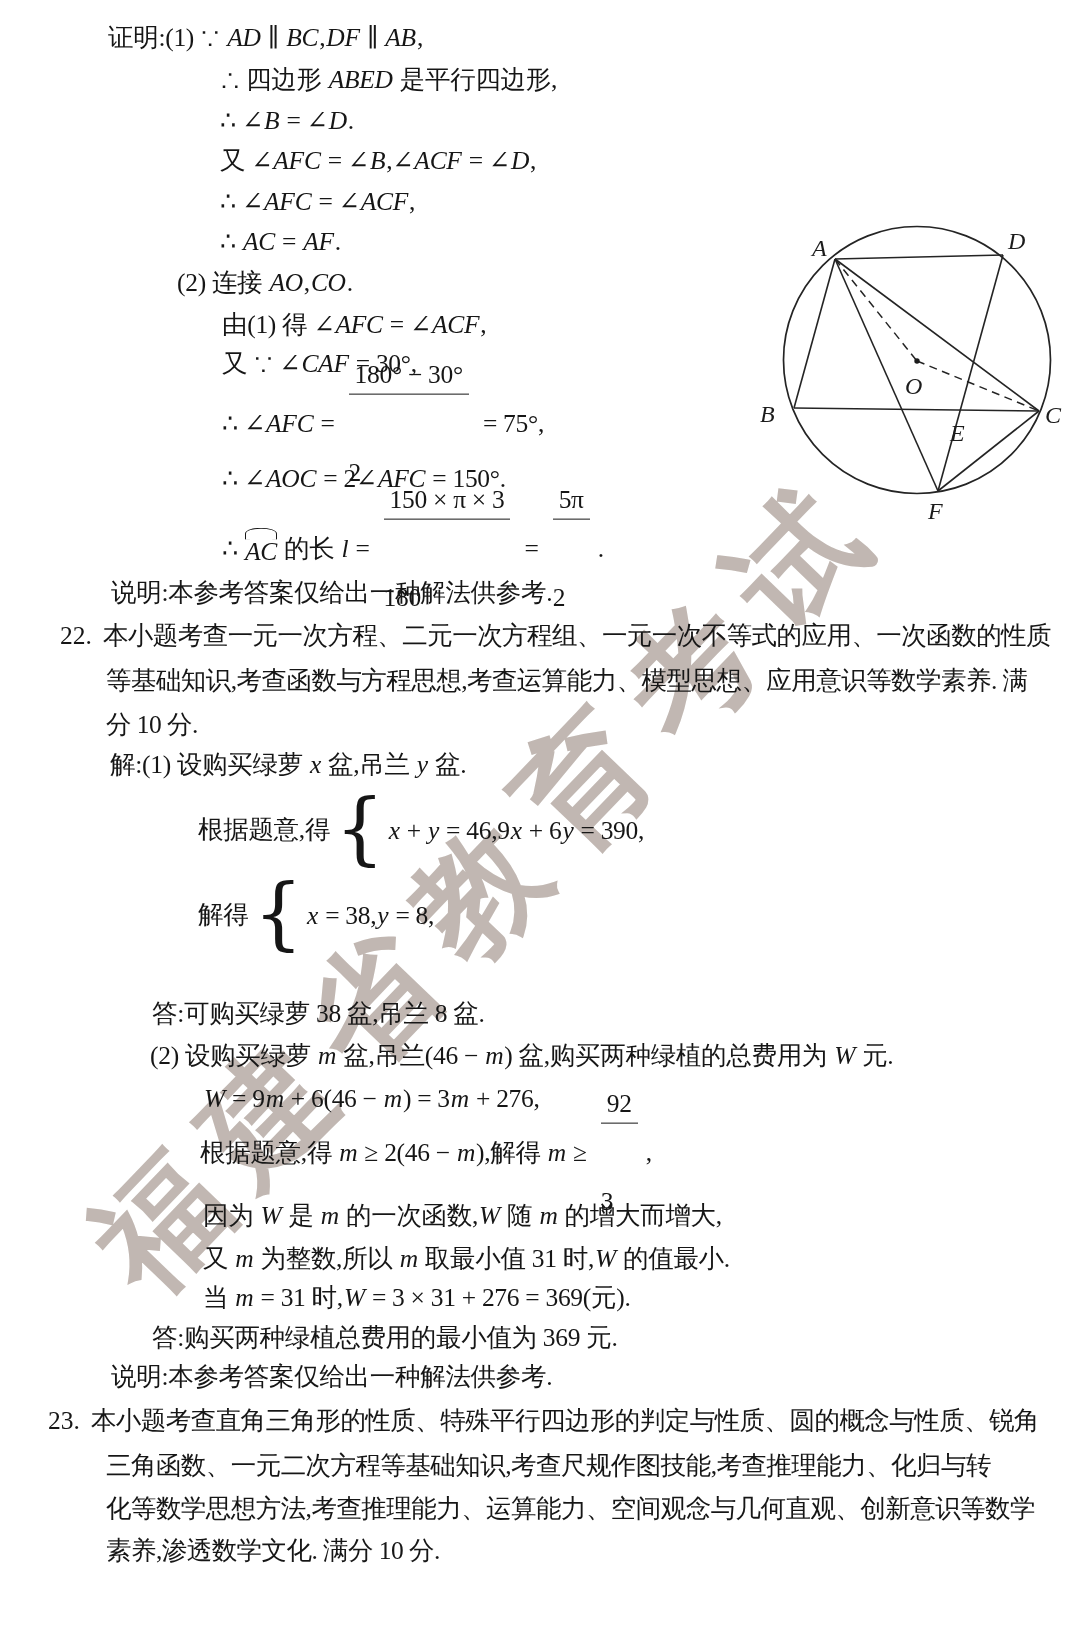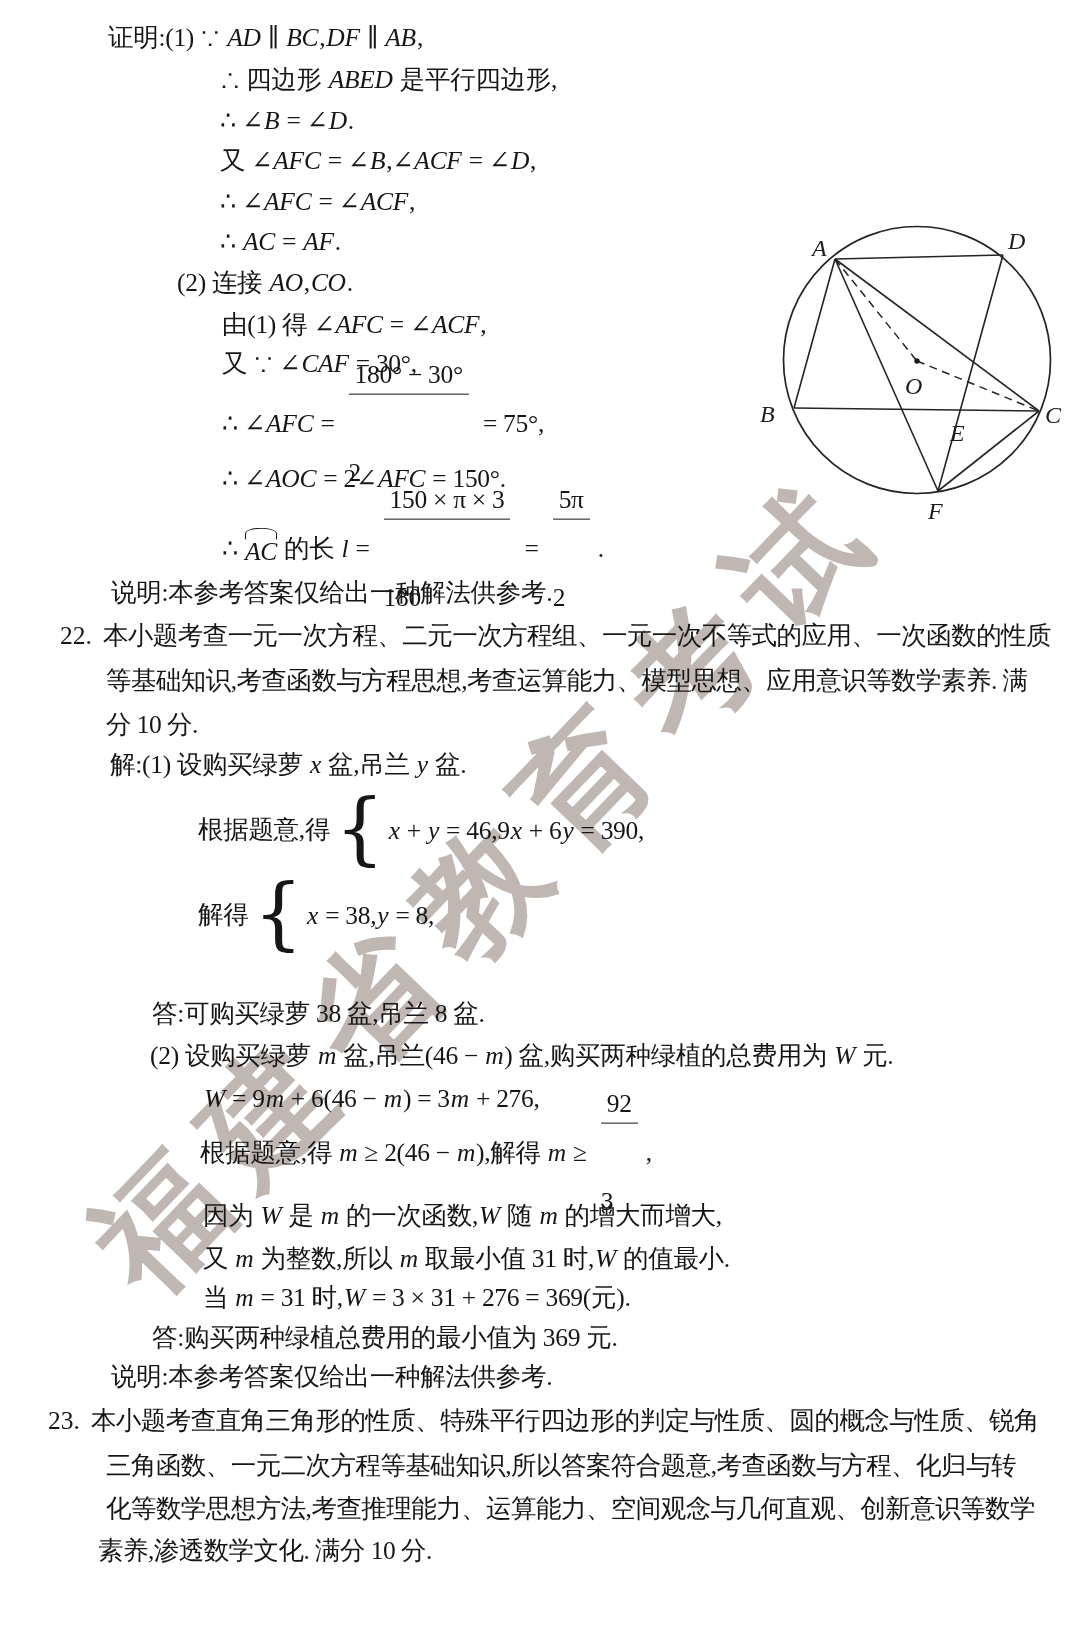--- a/index.html
+++ b/index.html
@@ -165,18 +165,18 @@
     <span>,</span>
   </div>
 
   <div class="ln" style="left:203px;top:1216px">因为 <i>W</i> 是 <i>m</i> 的一次函数,<i>W</i> 随 <i>m</i> 的增大而增大,</div>
   <div class="ln" style="left:203px;top:1259px">又 <i>m</i> 为整数,所以 <i>m</i> 取最小值 31 时,<i>W</i> 的值最小.</div>
   <div class="ln" style="left:203px;top:1298px">当 <i>m</i> = 31 时,<i>W</i> = 3 × 31 + 276 = 369(元).</div>
   <div class="ln" style="left:152px;top:1338px">答:购买两种绿植总费用的最小值为 369 元.</div>
   <div class="ln" style="left:111px;top:1377px">说明:本参考答案仅给出一种解法供参考.</div>
 
   <div class="ln para" style="left:48px;top:1421px"><span class="qnum">23.</span><span>本小题考查直角三角形的性质、特殊平行四边形的判定与性质、圆的概念与性质、锐角</span></div>
-  <div class="ln para" style="left:106px;top:1466px">三角函数、一元二次方程等基础知识,所以答案符合题意,考查函数与方程、化归与转</div>
+  <div class="ln para" style="left:106px;top:1466px">三角函数、一元二次方程等基础知识,考查尺规作图技能,考查推理能力、化归与转</div>
   <div class="ln para" style="left:106px;top:1509px">化等数学思想方法,考查推理能力、运算能力、空间观念与几何直观、创新意识等数学</div>
-  <div class="ln para" style="left:98px;top:1551px">素养,渗透数学文化. 满分 10 分.</div>
+  <div class="ln para" style="left:106px;top:1551px">素养,渗透数学文化. 满分 10 分.</div>
 
 
 </div>
 
 </body></html>

